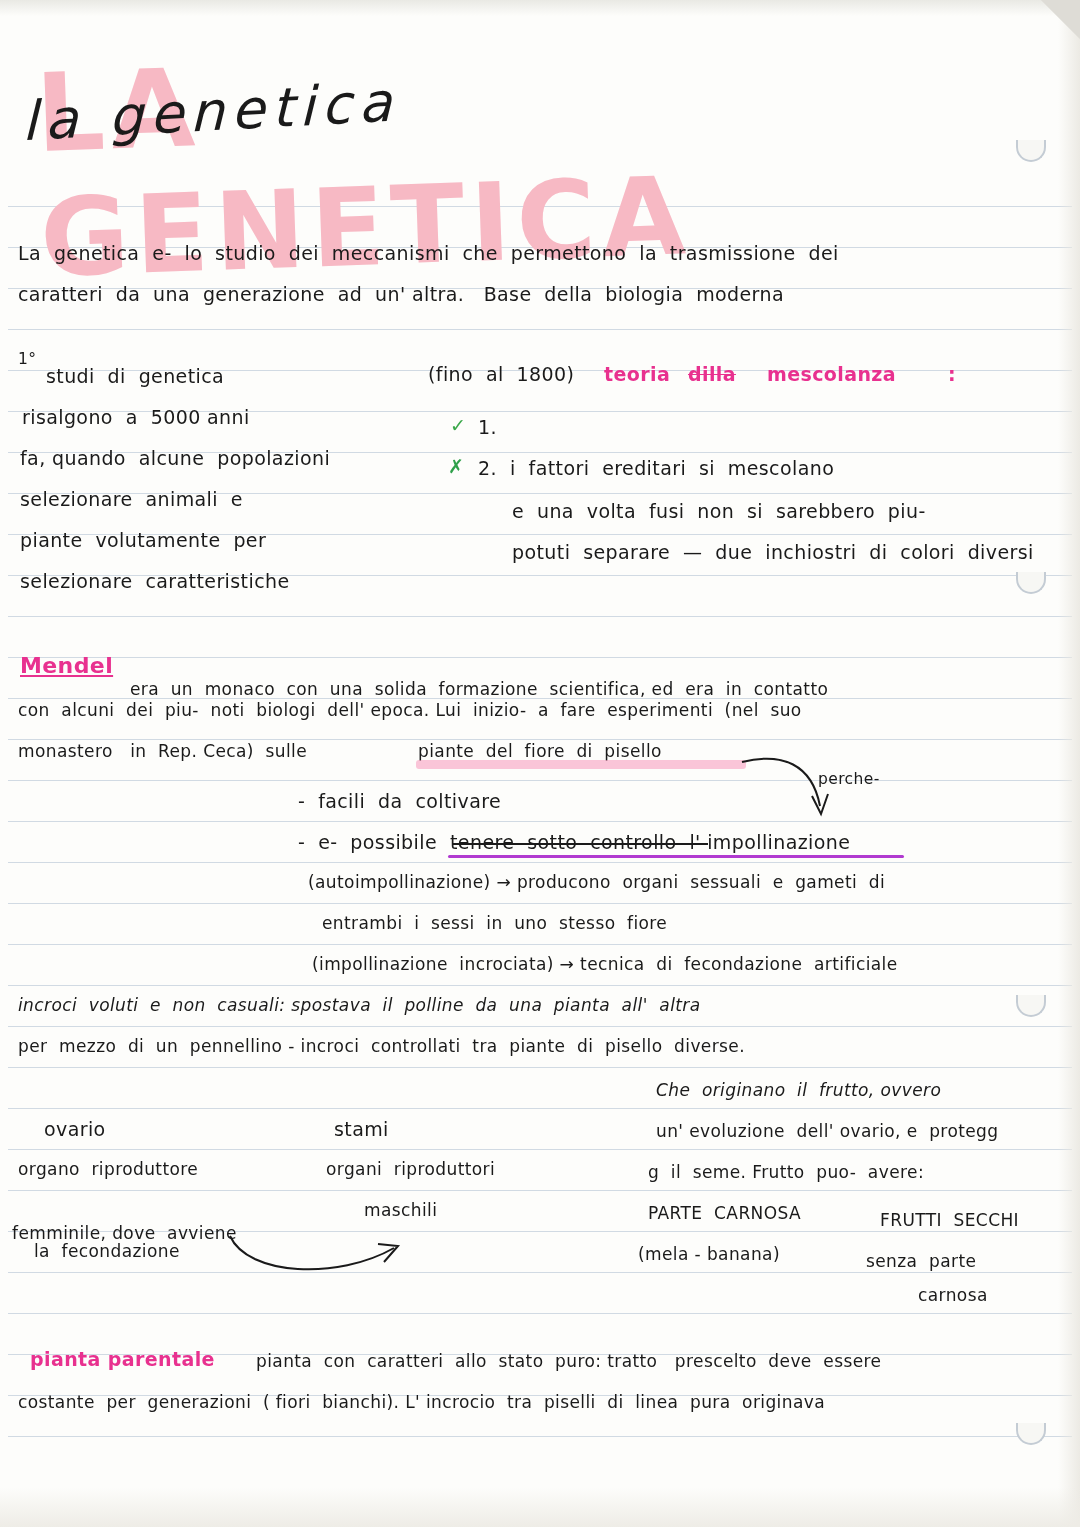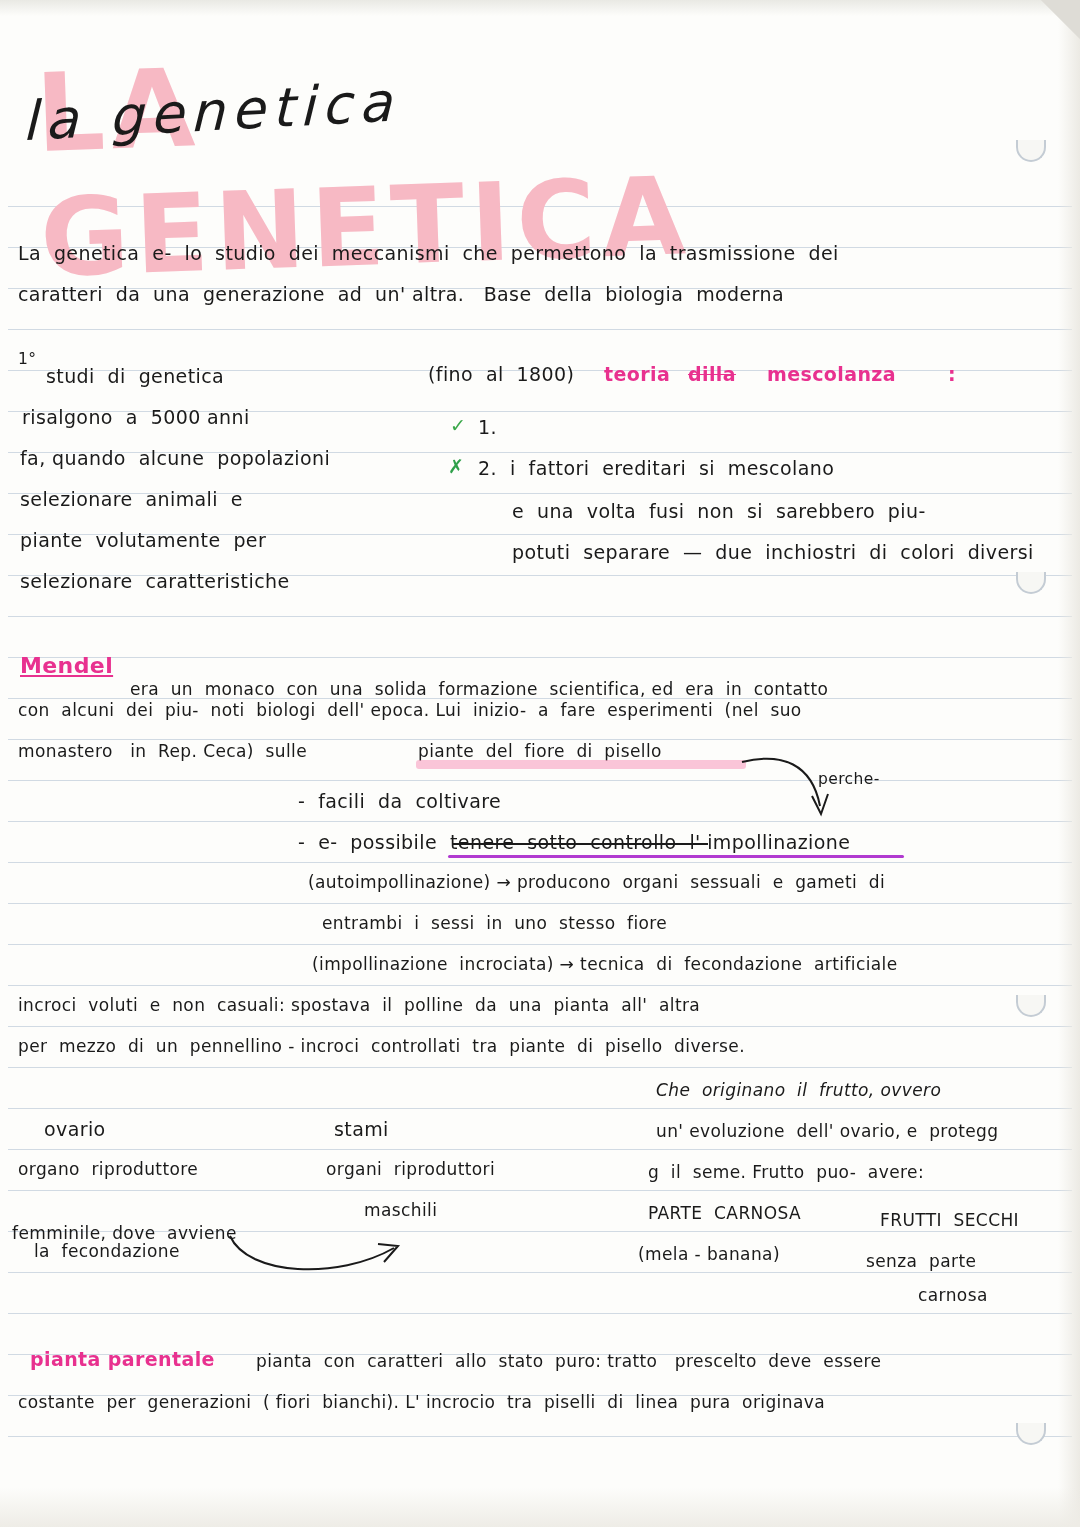--- a/index.html
+++ b/index.html
@@ -224,21 +224,21 @@
   <div class="hw" style="left:298px; top:790px;">-  facili  da  coltivare</div>
   <div class="hw" style="left:298px; top:831px;">-  e-  possibile</div>
   <div class="hw" style="left:450px; top:831px;">tenere  sotto  controllo  l' impollinazione</div>
   <div class="ul-purple" style="left:448px; top:855px; width:456px;"></div>
   <div class="line-black" style="left:452px; top:843px; width:256px; height:1.5px;"></div>
 
   <div class="hw s" style="left:308px; top:872px;">(autoimpollinazione) → producono  organi  sessuali  e  gameti  di</div>
   <div class="hw s" style="left:322px; top:913px;">entrambi  i  sessi  in  uno  stesso  fiore</div>
   <div class="hw s" style="left:302px; top:954px;margin-left:10px;">(impollinazione  incrociata) → tecnica  di  fecondazione  artificiale</div>
 
-  <div class="hw s" style="left:18px; top:995px;">incroci  voluti  e  non  casuali: spostava  il  polline  da  una  pianta  all'  altra</div>
+  <div class="hw s" style="left:18px; top:995px;font-style:italic;">incroci  voluti  e  non  casuali: spostava  il  polline  da  una  pianta  all'  altra</div>
   <div class="hw s" style="left:18px; top:1036px;">per  mezzo  di  un  pennellino - incroci  controllati  tra  piante  di  pisello  diverse.</div>
 
   <div class="hw" style="left:44px; top:1118px;">ovario</div>
   <div class="hw s" style="left:18px; top:1159px;text-align:center;">organo  riproduttore</div>
   <div class="hw s" style="left:12px; top:1200px;margin-top:23px;">femminile, dove  avviene</div>
   <div class="hw s" style="left:34px; top:1241px;">la  fecondazione</div>
 
   <div class="hw" style="left:334px; top:1118px;">stami</div>
   <div class="hw s" style="left:326px; top:1159px;">organi  riproduttori</div>
   <div class="hw s" style="left:364px; top:1200px;">maschili</div>

